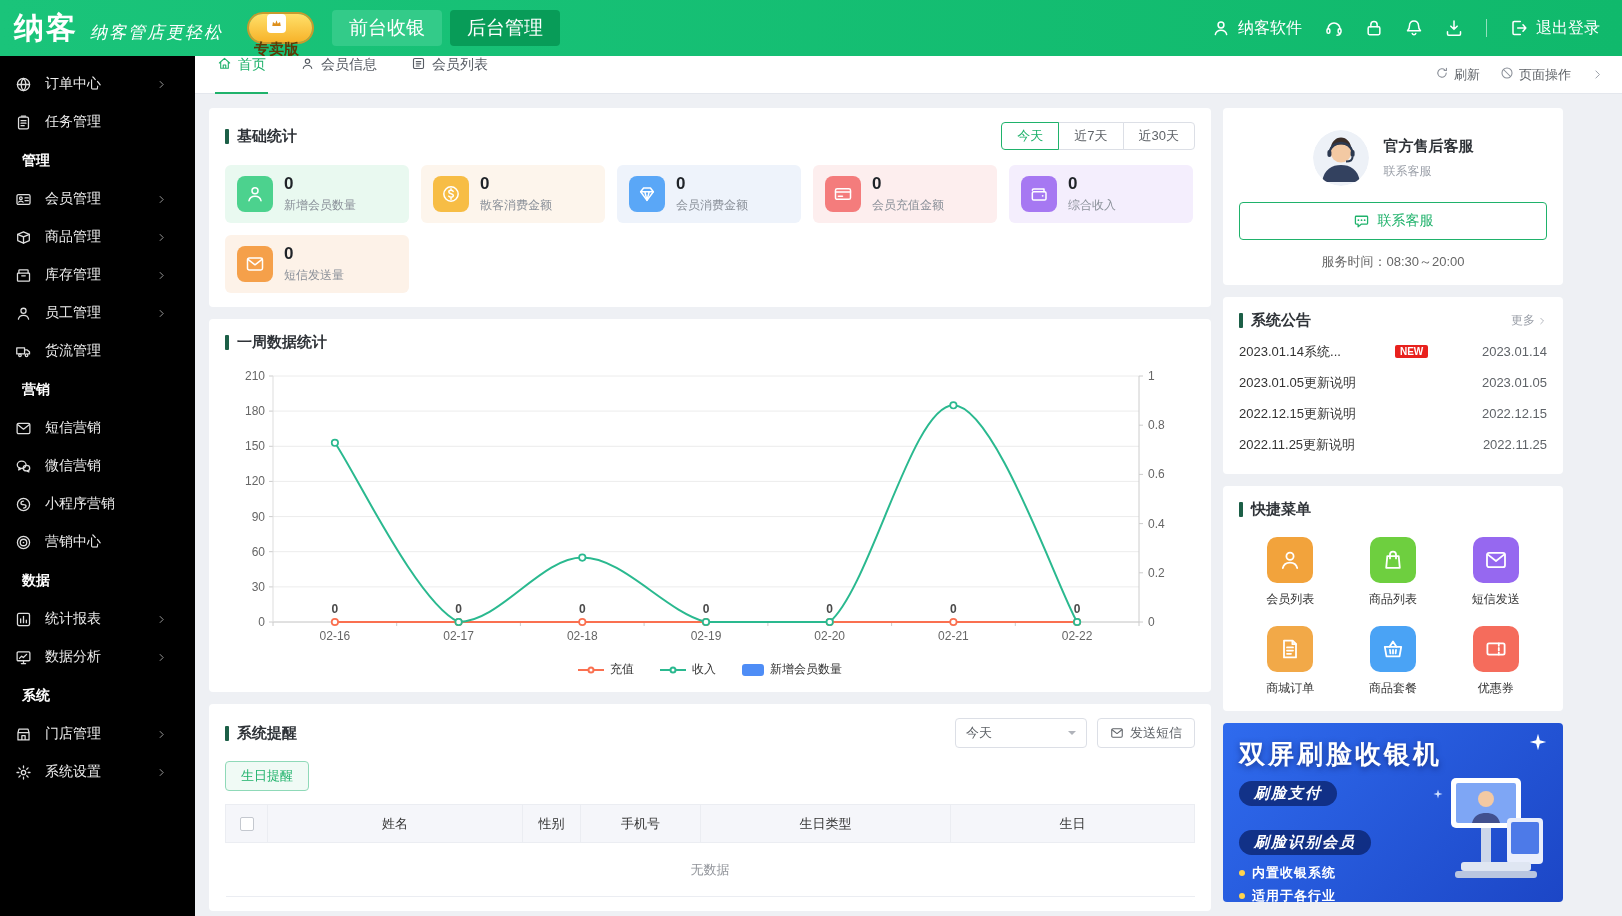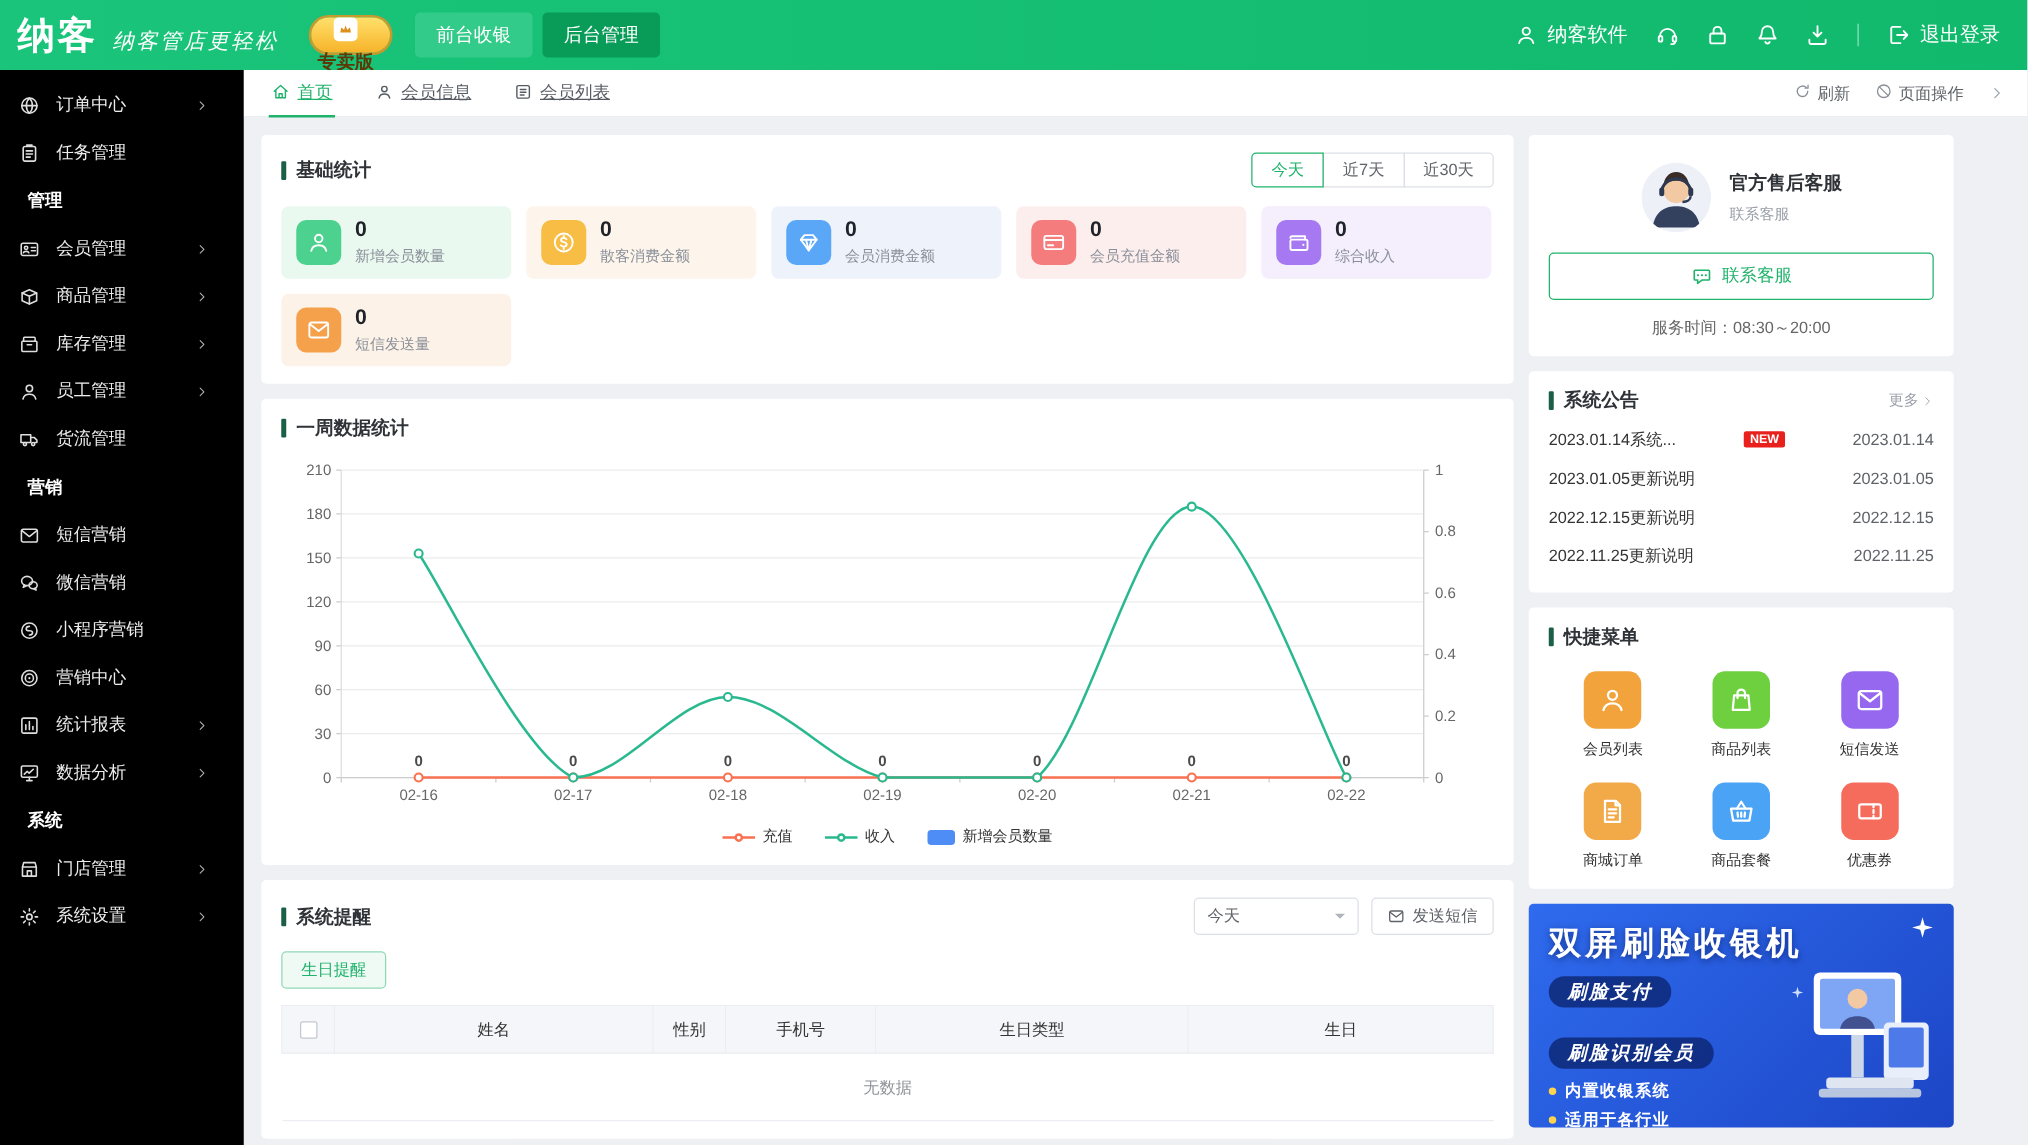--- a/index.html
+++ b/index.html
@@ -10,39 +10,39 @@
   .icon svg { width:100%; height:100%; display:block; }
 
   
   .topbar { height:56px; background:linear-gradient(90deg,#1ac47a,#10b96c); display:flex; align-items:center; padding:0 22px 0 14px; color:#fff; }
   .brand { display:flex; align-items:baseline; }
   .logo-text { font-size:30px; font-weight:bold; letter-spacing:2px; font-family:"DejaVu Serif","Liberation Serif",serif; }
   .slogan { font-family:"DejaVu Serif","Liberation Serif",serif; font-style:italic; font-size:17px; margin-left:12px; letter-spacing:2px; }
   .edition { display:flex; align-items:center; gap:7px; background:linear-gradient(180deg,#ffe06a,#f7b32a); box-shadow:0 0 0 2px #c79a2e; border-radius:16px; height:28px; padding:0 13px 0 5px; color:#5b3a07; font-weight:bold; font-size:15px; margin-left:26px; cursor:pointer;flex-direction:column; }
   .edition .icon { width:19px; height:19px; background:#fff; border-radius:4px; color:#dd8f1c; padding:3px; }
   .topnav { display:flex; margin-left:20px; gap:8px; }
-  .nav-btn { height:36px; padding:4px 17px; display:flex; align-items:center; border-radius:4px; background:#33cb89; color:#fff; font-size:15px; cursor:pointer; }
+  .nav-btn { height:36px; padding:4px 17px; display:flex; align-items:center; border-radius:4px; background:#33cb89; color:#fff; font-size:19px; cursor:pointer; }
   .nav-btn.active { background:#089c58; }
   .top-right { margin-left:auto; display:flex; align-items:center; gap:22px; }
   .account { display:flex; align-items:center; gap:7px; font-size:16px; cursor:pointer; }
   .hicon { width:20px; height:20px; color:#fff; cursor:pointer; }
   .tdivider { width:1px; height:18px; background:rgba(255,255,255,.55); }
   .logout { display:flex; align-items:center; gap:7px; font-size:16px; cursor:pointer; }
 
   
   .layout { display:flex; height:860px; }
   .sidebar { width:195px; background:#000; padding:9px 0 0; overflow:hidden; flex:0 0 auto; }
   .sb-item { height:38px; display:flex; align-items:center; padding:0 15px; color:#ececec; cursor:pointer; font-size:14px; }
   .sb-item .icon { width:17px; height:17px; margin-right:13px; color:#dedede; }
   .sb-item .arrow { margin-left:auto; width:11px; height:11px; color:#b5b5b5; }
   .sb-section { height:39px; display:flex; align-items:center; padding:0 15px 0 22px; color:#ffffff; font-weight:bold; font-size:14px; }
 
   .content { flex:1; display:flex; flex-direction:column; overflow:hidden; }
   .tabbar { height:38px; background:#fff; border-bottom:1px solid #e4e7ed; display:flex; align-items:center; padding:0 18px 0 20px; flex:0 0 auto; }
-  .tab { display:flex; align-items:center; gap:6px; height:38px; padding:0 2px; margin-right:30px; color:#565b63; font-size:14px; cursor:pointer; border-bottom:2px solid transparent;text-decoration:underline; }
+  .tab { display:flex; gap:6px; height:38px; padding:0 2px; margin-right:30px; color:#565b63; font-size:14px; cursor:pointer; border-bottom:2px solid transparent; }
   .tab .icon { width:15px; height:15px; }
   .tab.active { color:#1fb26b; border-bottom-color:#1fb26b; }
   .tab-actions { margin-left:auto; display:flex; align-items:center; gap:20px; color:#5f6368; font-size:13px; }
   .act { display:flex; align-items:flex-start; gap:5px; cursor:pointer; }
   .act .icon { width:14px; height:14px; color:#8a8f98; }
   .tab-caret { width:13px; height:13px; color:#9a9fa8; cursor:pointer; }
 
   .page { flex:1; display:flex; gap:12px; padding:14px; overflow:hidden; }
   .main-col { width:1002px; display:flex; flex-direction:column; flex:0 0 auto; }
   .side-col { width:340px; display:flex; flex-direction:column; flex:0 0 auto; }
@@ -315,20 +315,21 @@
       <div class="sb-item">
         <span class="icon">
           <svg viewBox="0 0 24 24" fill="none" stroke="currentColor" stroke-width="1.8" stroke-linecap="round" stroke-linejoin="round">
             <circle cx="12" cy="12" r="8.6"></circle>
             <circle cx="12" cy="12" r="4.6"></circle>
             <circle cx="12" cy="12" r="1.2" fill="currentColor" stroke="none"></circle>
           </svg>
         </span>
         <span>营销中心</span>
       </div>
+      <div class="sb-section">数据</div>
       <div class="sb-item">
         <span class="icon">
           <svg viewBox="0 0 24 24" fill="none" stroke="currentColor" stroke-width="1.8" stroke-linecap="round" stroke-linejoin="round">
             <rect x="3.5" y="3.5" width="17" height="17" rx="2"></rect>
             <path d="M8 16.5V11M12 16.5v-9M16 16.5V13"></path>
           </svg>
         </span>
         <span>统计报表</span>
         <span class="icon arrow">
           <svg viewBox="0 0 24 24" fill="none" stroke="currentColor" stroke-width="1.8" stroke-linecap="round" stroke-linejoin="round">

